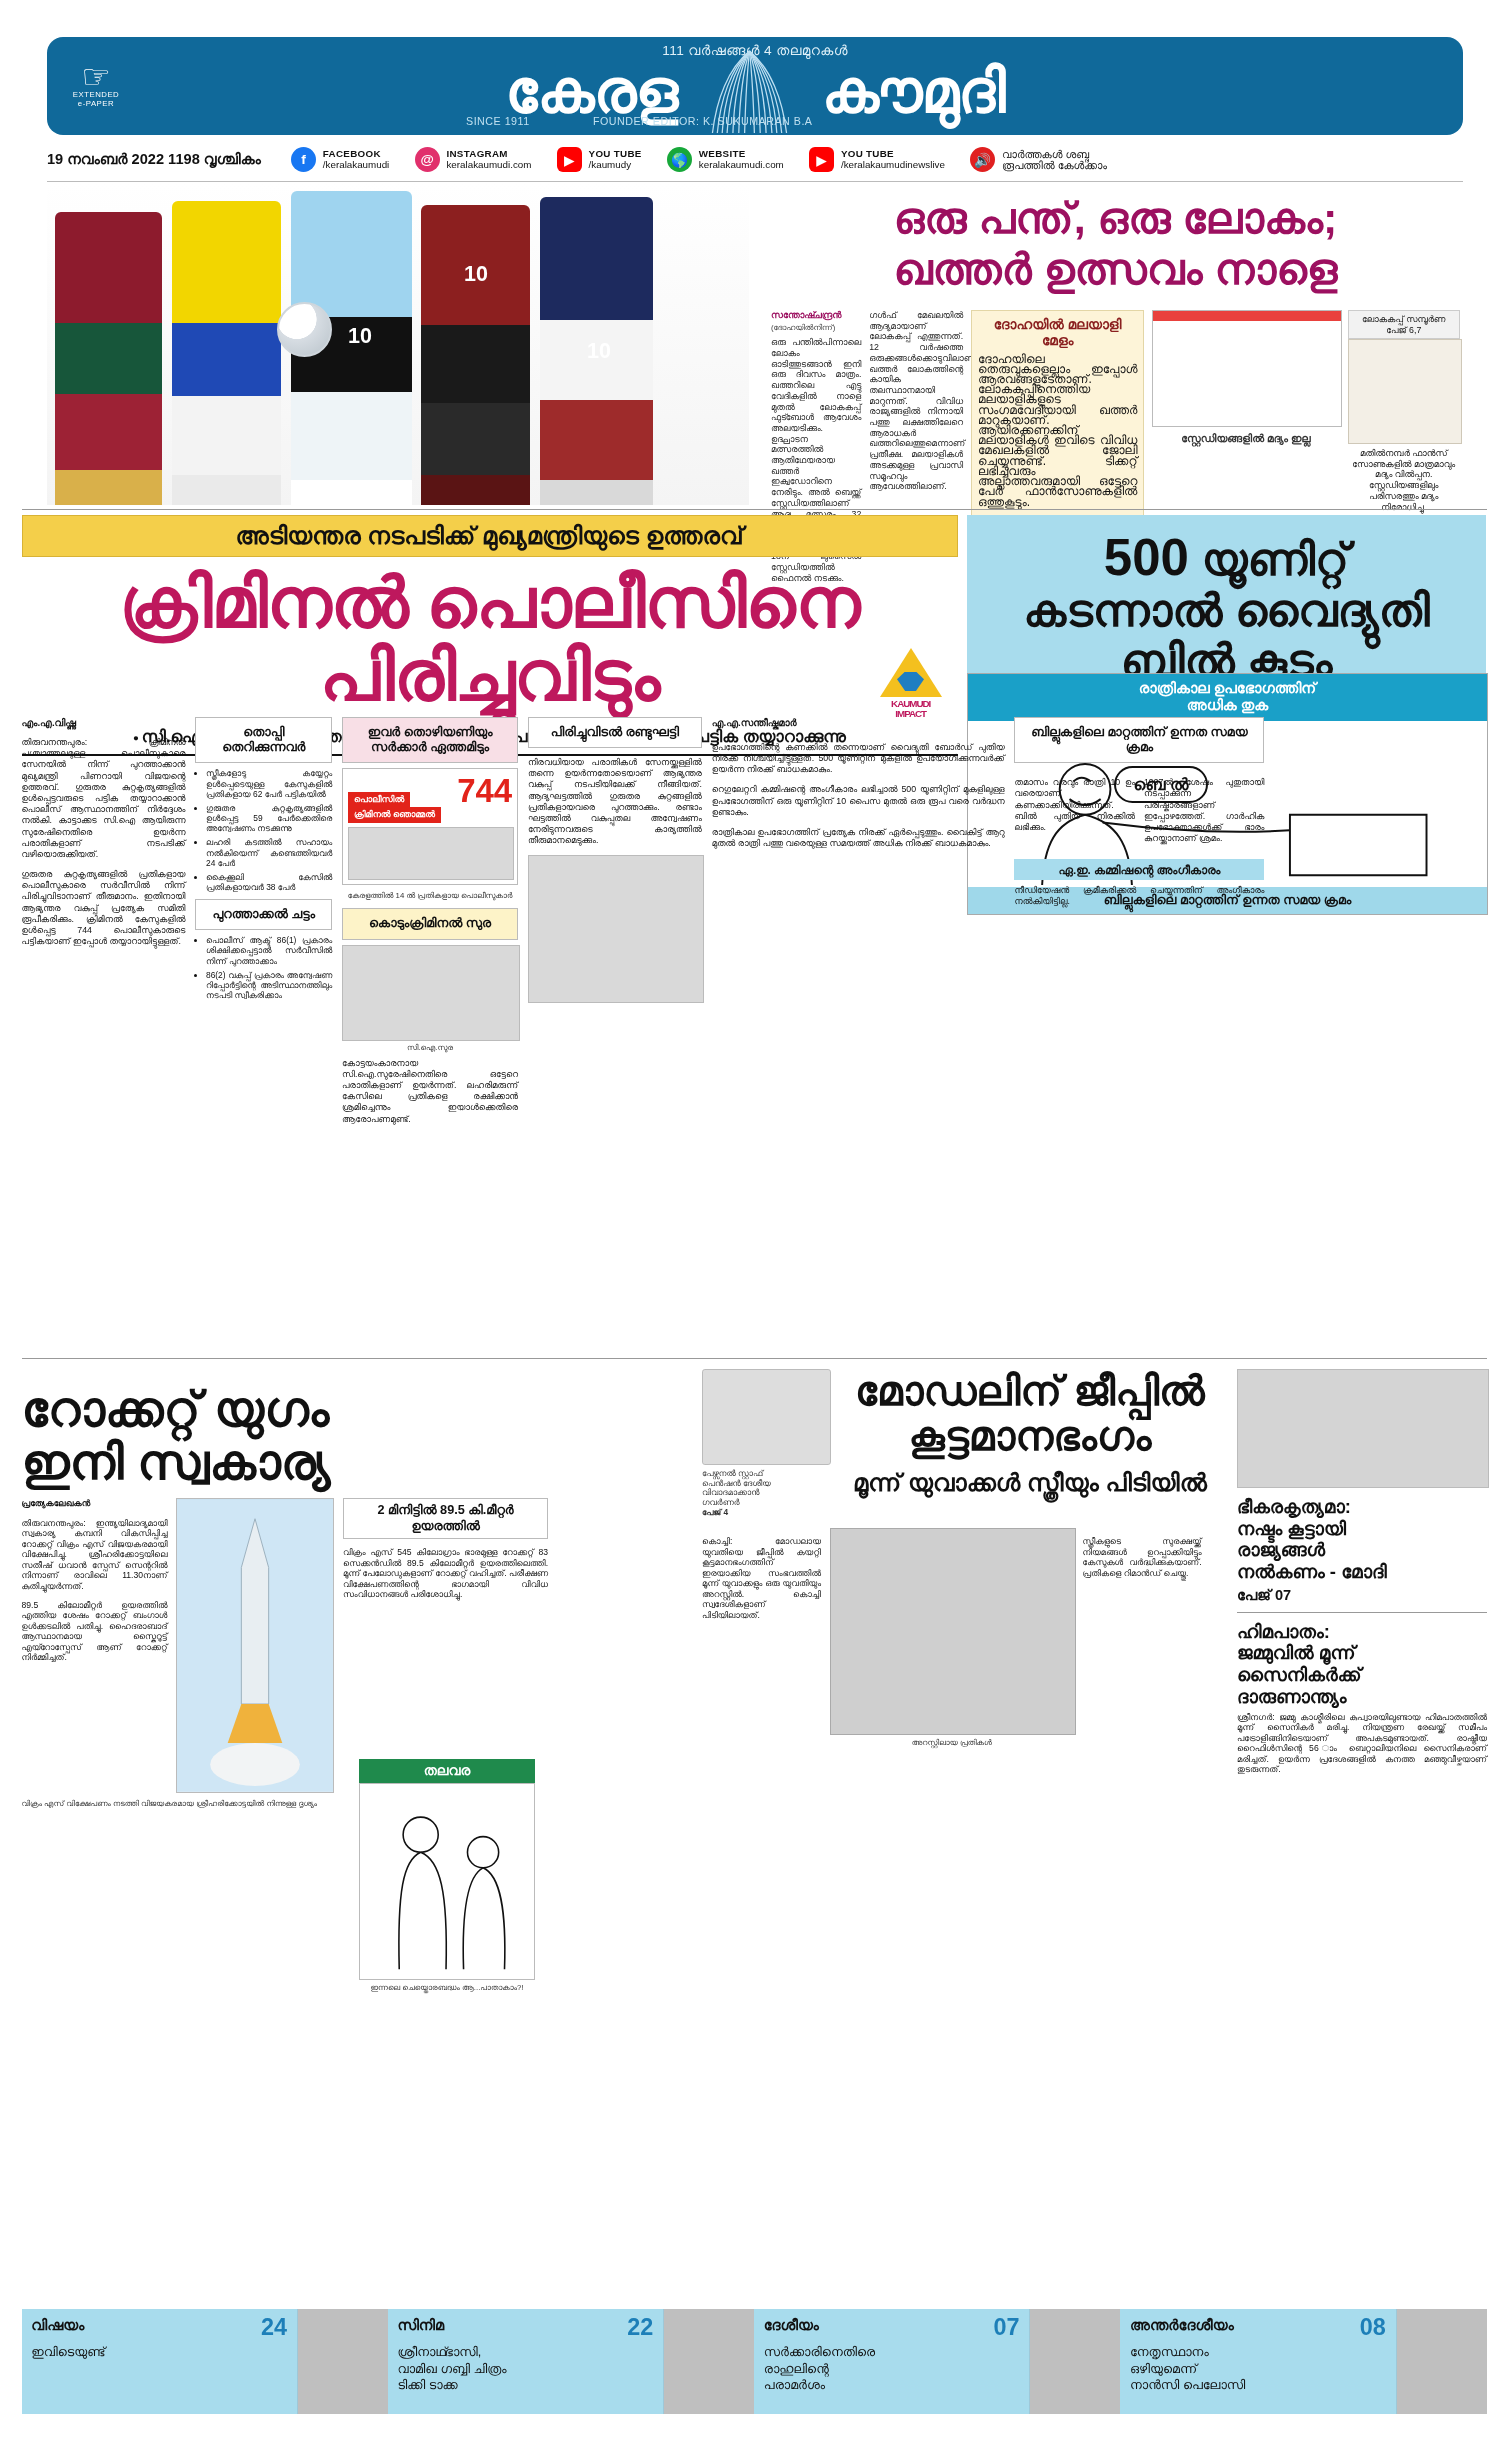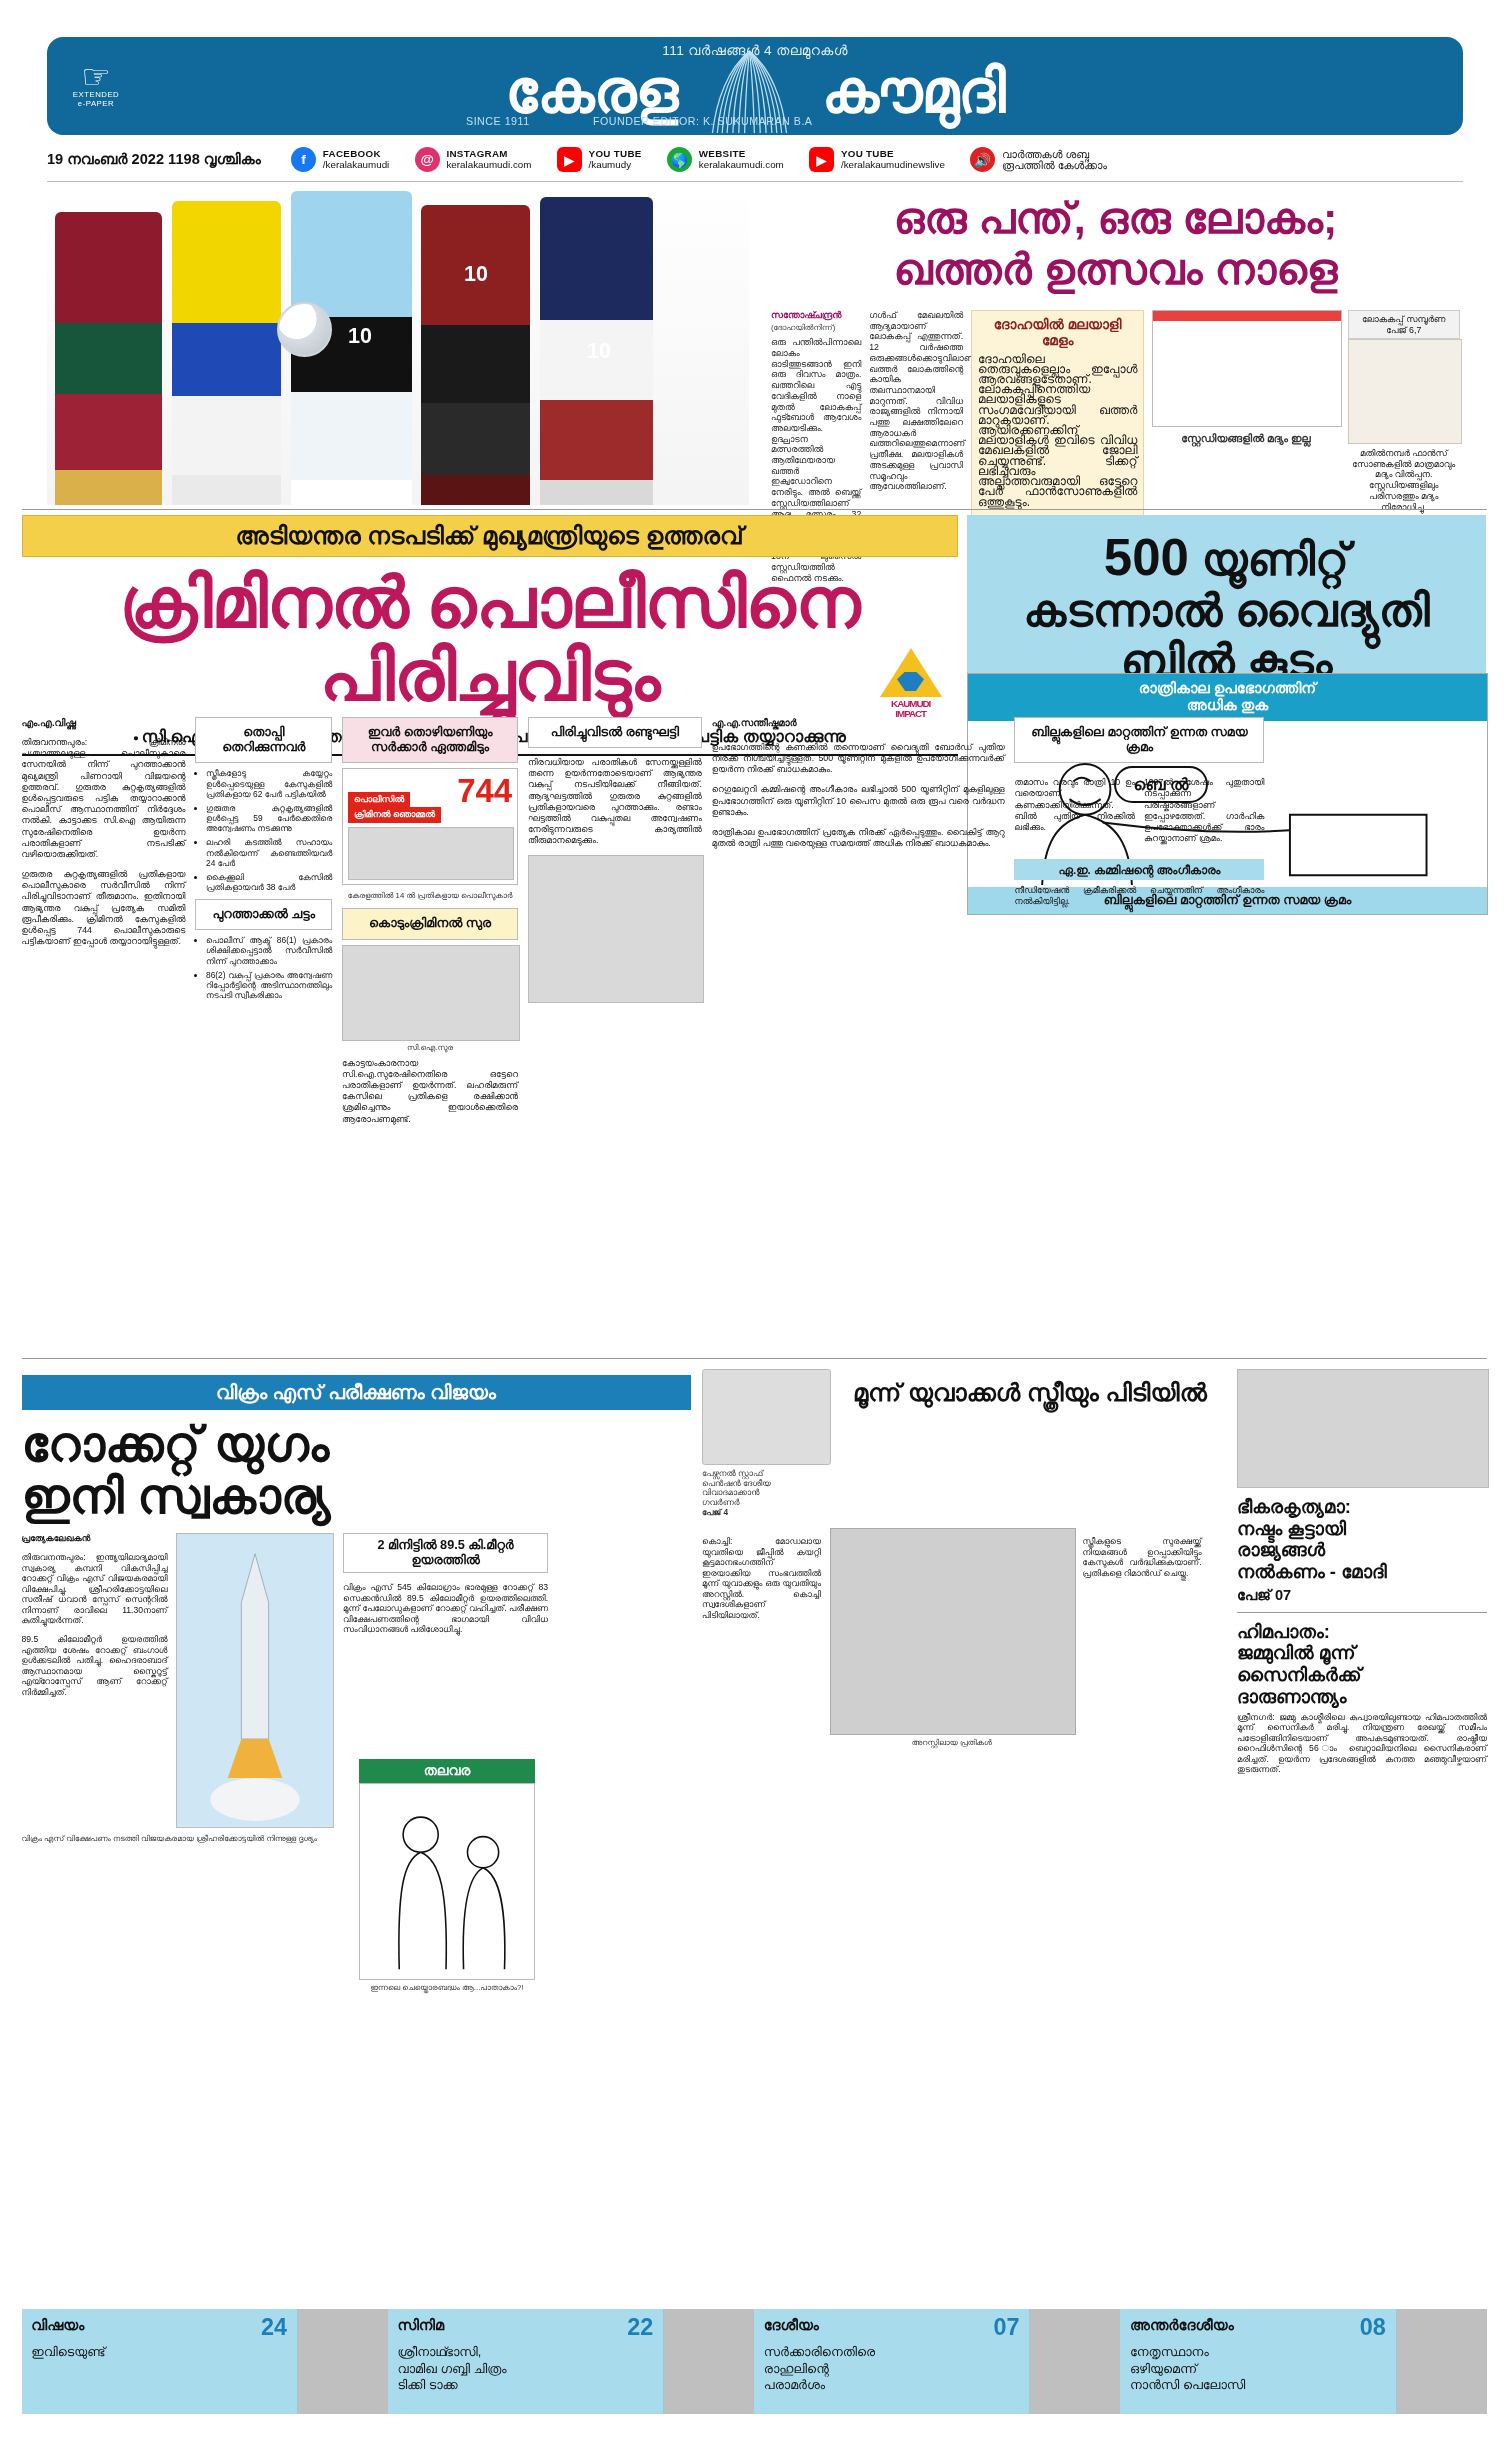--- a/index.html
+++ b/index.html
@@ -510,21 +510,20 @@
         <p style="flex:1;">1997ൽ ശേഷം പുതുതായി നടപ്പാക്കുന്ന പരിഷ്കാരങ്ങളാണ് ഇപ്പോഴത്തേത്. ഗാർഹിക ഉപഭോക്താക്കൾക്ക് ഭാരം കുറയ്ക്കാനാണ് ശ്രമം.</p>
       </div>
       <div style="background:#a8dced;font-weight:bold;font-size:11.7px;text-align:center;padding:4.9px;margin-top:5.9px;">ഏ.ഇ. കമ്മിഷന്റെ അംഗീകാരം</div>
       <p style="margin-top:4.9px;">നീഡിയേഷൻ ക്രമീകരിക്കൽ ചെയ്യുന്നതിന് അംഗീകാരം നൽകിയിട്ടില്ല.</p>
     </div>
   </div>
 
   <div class="seam" style="top:1358px;"></div>
 
   <div class="rocket">
-    <div class="rk-kicker">വിക്രം എസ് പരീക്ഷണം വിജയം</div>
     <div class="rk-head">
       <div>റോക്കറ്റ് യുഗം</div>
       <div>ഇനി സ്വകാര്യ</div>
     </div>
     <div class="rk-cols">
       <div class="rk-c">
         <div style="font-weight:bold;margin-bottom:3.9px;">പ്രത്യേകലേഖകൻ</div>
         <p>തിരുവനന്തപുരം: ഇന്ത്യയിലാദ്യമായി സ്വകാര്യ കമ്പനി വികസിപ്പിച്ച റോക്കറ്റ് വിക്രം എസ് വിജയകരമായി വിക്ഷേപിച്ചു. ശ്രീഹരിക്കോട്ടയിലെ സതീഷ് ധവാൻ സ്പേസ് സെന്ററിൽ നിന്നാണ് രാവിലെ 11.30നാണ് കുതിച്ചുയർന്നത്.</p>
         <p>89.5 കിലോമീറ്റർ ഉയരത്തിൽ എത്തിയ ശേഷം റോക്കറ്റ് ബംഗാൾ ഉൾക്കടലിൽ പതിച്ചു. ഹൈദരാബാദ് ആസ്ഥാനമായ സ്കൈറൂട്ട് എയ്റോസ്പേസ് ആണ് റോക്കറ്റ് നിർമ്മിച്ചത്.</p>
       </div>
@@ -550,20 +549,24 @@
         <div class="ph"></div>
         <div class="cap">
           <span>പേഴ്സനൽ സ്റ്റാഫ്</span><br>
           <span>പെൻഷൻ ദേശീയ</span><br>
           <span>വിവാദമാക്കാൻ</span><br>
           <span>ഗവർണർ</span><br>
           <b>പേജ് 4</b>
         </div>
       </div>
       <div style="flex:1;">
+        <h2>
+          <span>മോഡലിന് ജീപ്പിൽ</span><br>
+          <span>കൂട്ടമാനഭംഗം</span>
+        </h2>
         <div class="sub">മൂന്ന് യുവാക്കൾ സ്ത്രീയും പിടിയിൽ</div>
       </div>
     </div>
 
     <div class="modal-cols">
       <div class="modal-c">
         <p>കൊച്ചി: മോഡലായ യുവതിയെ ജീപ്പിൽ കയറ്റി കൂട്ടമാനഭംഗത്തിന് ഇരയാക്കിയ സംഭവത്തിൽ മൂന്ന് യുവാക്കളും ഒരു യുവതിയും അറസ്റ്റിൽ. കൊച്ചി സ്വദേശികളാണ് പിടിയിലായത്.</p>
       </div>
       <div style="width:244px;">
         <div class="modal-img"></div>

